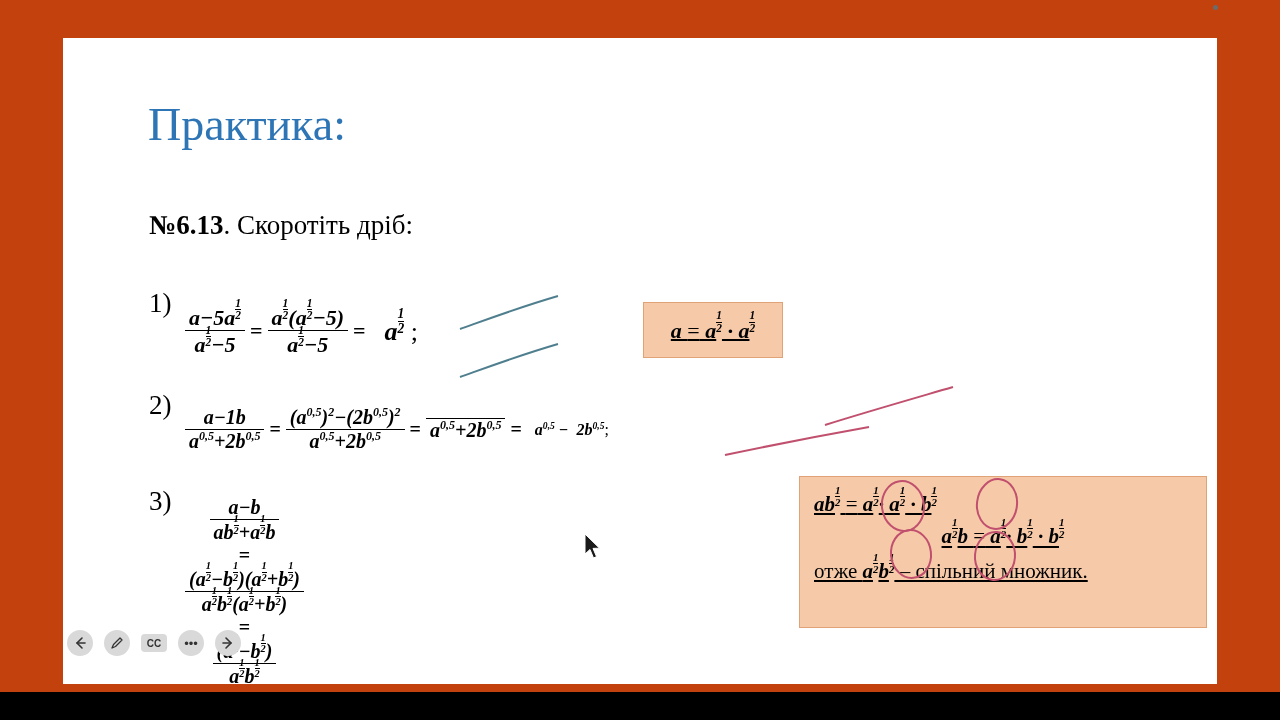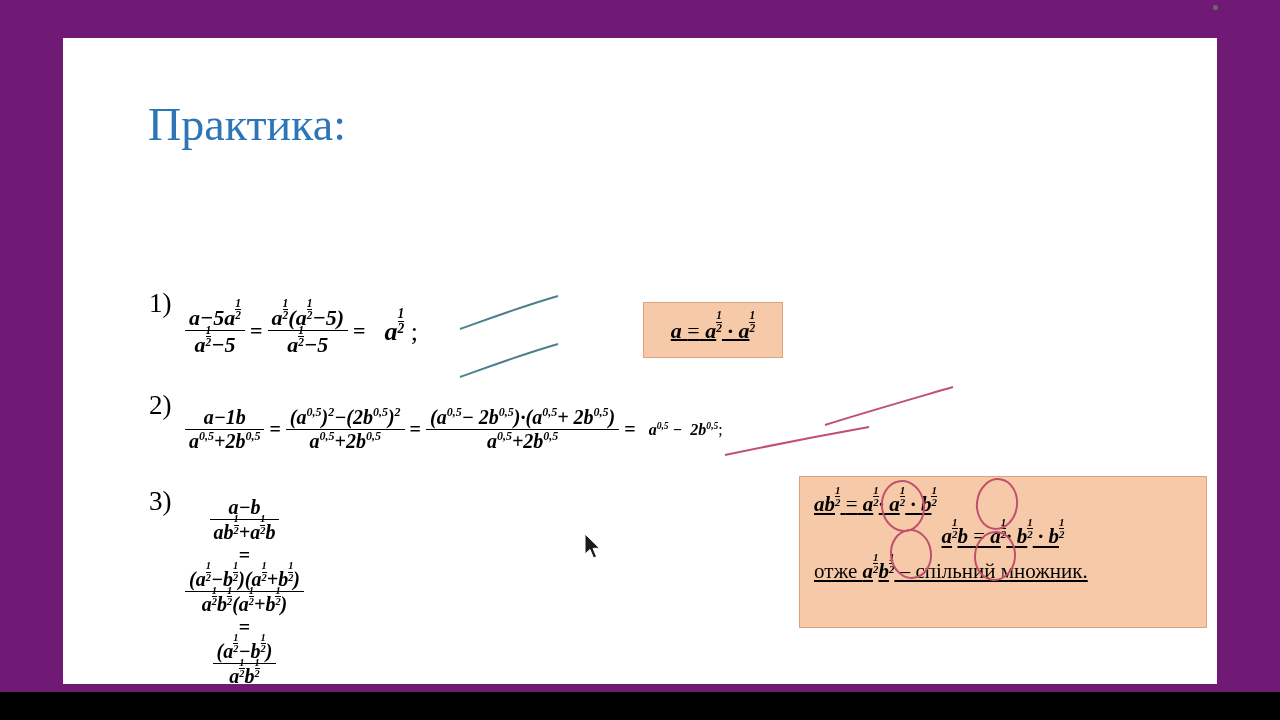--- a/index.html
+++ b/index.html
@@ -8,21 +8,21 @@
     background: #000;
     width: 1280px;
     height: 720px;
     overflow: hidden;
     font-family: "Liberation Serif", serif;
   }
   #stage {
     position: relative;
     width: 1280px;
     height: 692px;
-    background: #701a75;
+    background: #c2410c;
   }
   .slide {
     position: absolute;
     left: 63px;
     top: 38px;
     width: 1154px;
     height: 646px;
     background: #ffffff;
   }
   .corner-dot {
@@ -162,20 +162,23 @@
 <body>
 
 <div id="stage">
 
   <div class="corner-dot"></div>
 
   <div class="slide">
 
     <div class="title">Практика:</div>
 
+    <div class="task-line">
+      <b>№6.13</b><span>. Скоротіть дріб:</span>
+    </div>
 
     <div class="num-idx" style="left:86px; top:250px;">1)</div>
     <div class="row" style="left:122px; top:228px;">
       <span class="math frac">
         <span class="n">a−5a<span class="sfrac"><span class="n">1</span><span class="d">2</span></span></span>
         <span class="d">a<span class="sfrac"><span class="n">1</span><span class="d">2</span></span>−5</span>
       </span>
       <span class="math eq">=</span>
       <span class="math frac">
         <span class="n">a<span class="sfrac"><span class="n">1</span><span class="d">2</span></span>(a<span class="sfrac"><span class="n">1</span><span class="d">2</span></span>−5)</span>
@@ -196,21 +199,20 @@
         <span class="n">a−1b</span>
         <span class="d">a<sup class="pw">0,5</sup>+2b<sup class="pw">0,5</sup></span>
       </span>
       <span class="math eq">=</span>
       <span class="math frac">
         <span class="n">(a<sup class="pw">0,5</sup>)<sup class="pw up">2</sup>−(2b<sup class="pw">0,5</sup>)<sup class="pw up">2</sup></span>
         <span class="d">a<sup class="pw">0,5</sup>+2b<sup class="pw">0,5</sup></span>
       </span>
       <span class="math eq">=</span>
       <span class="math frac">
-        <span class="n">(a<sup class="pw">0,5</sup>− 2b<sup class="pw">0,5</sup>)·(a<sup class="pw">0,5</sup>+ 2b<sup class="pw">0,5</sup>)</span>
         <span class="d">a<sup class="pw">0,5</sup>+2b<sup class="pw">0,5</sup></span>
       </span>
       <span class="math eq">=</span>
       <span class="math" style="font-size:16px; padding-left:8px;">a<sup class="pw">0,5</sup> −&nbsp; 2b<sup class="pw">0,5</sup><span class="up">;</span></span>
     </div>
 
     <svg class="stroke" style="left:760px; top:345px;" width="140" height="70">
       <path d="M2 42 C 40 30, 82 18, 130 4" stroke="#c0506e" stroke-width="2" fill="none"></path>
     </svg>
     <svg class="stroke" style="left:660px; top:385px;" width="150" height="40">
@@ -259,14 +261,35 @@
     <svg class="stroke" style="left:820px; top:486px;" width="60" height="60">
       <ellipse cx="28" cy="30" rx="20" ry="24" stroke="#c0506e" stroke-width="2" fill="none" transform="rotate(-6 28 30)"></ellipse>
     </svg>
 
   </div>
 
   <svg class="cursor" width="20" height="28" viewBox="0 0 20 28">
     <path d="M2 1 L2 21 L7 16.5 L10.5 25 L13.5 23.6 L10 15.4 L16.5 15.2 Z" fill="#1a1a1a" stroke="#ffffff" stroke-width="1"></path>
   </svg>
 
+  <div class="toolbar">
+    <div class="tb-btn">
+      <svg width="14" height="14" viewBox="0 0 14 14">
+          <path d="M9 2 L4 7 L9 12" stroke="#333" stroke-width="1.6" fill="none" stroke-linecap="round" stroke-linejoin="round"></path>
+          <path d="M4 7 H12" stroke="#333" stroke-width="1.6" fill="none" stroke-linecap="round"></path>
+        </svg>
+    </div>
+    <div class="tb-btn">
+      <svg width="14" height="14" viewBox="0 0 14 14">
+          <path d="M2 12 L3.5 8.5 L10 2 L12 4 L5.5 10.5 Z" stroke="#333" stroke-width="1.3" fill="none" stroke-linejoin="round"></path>
+        </svg>
+    </div>
+    <div class="cc-btn">CC</div>
+    <div class="tb-btn">•••</div>
+    <div class="tb-btn">
+      <svg width="14" height="14" viewBox="0 0 14 14">
+          <path d="M5 2 L10 7 L5 12" stroke="#333" stroke-width="1.6" fill="none" stroke-linecap="round" stroke-linejoin="round"></path>
+          <path d="M2 7 H10" stroke="#333" stroke-width="1.6" fill="none" stroke-linecap="round"></path>
+        </svg>
+    </div>
+  </div>
 
 </div>
 
 </body></html>

